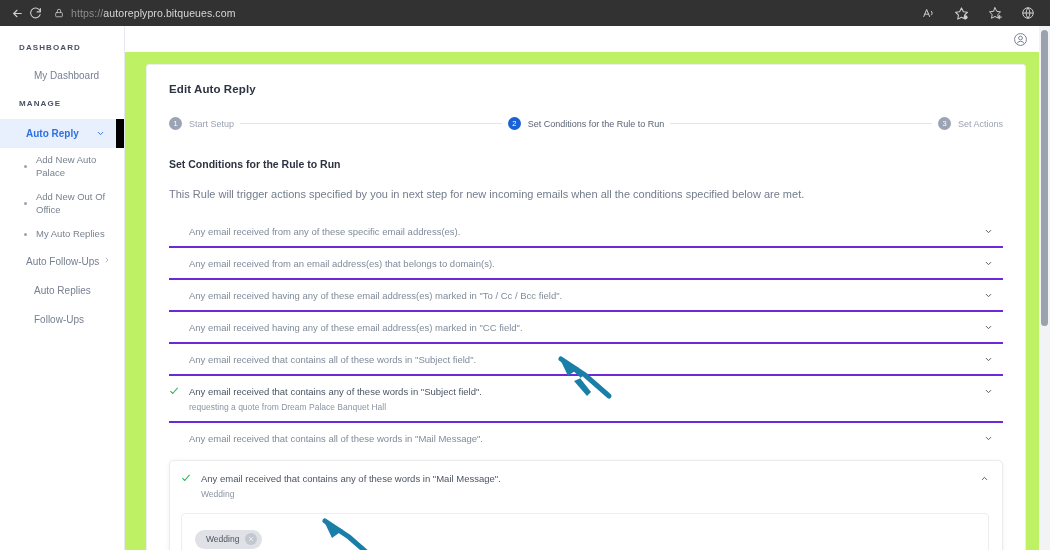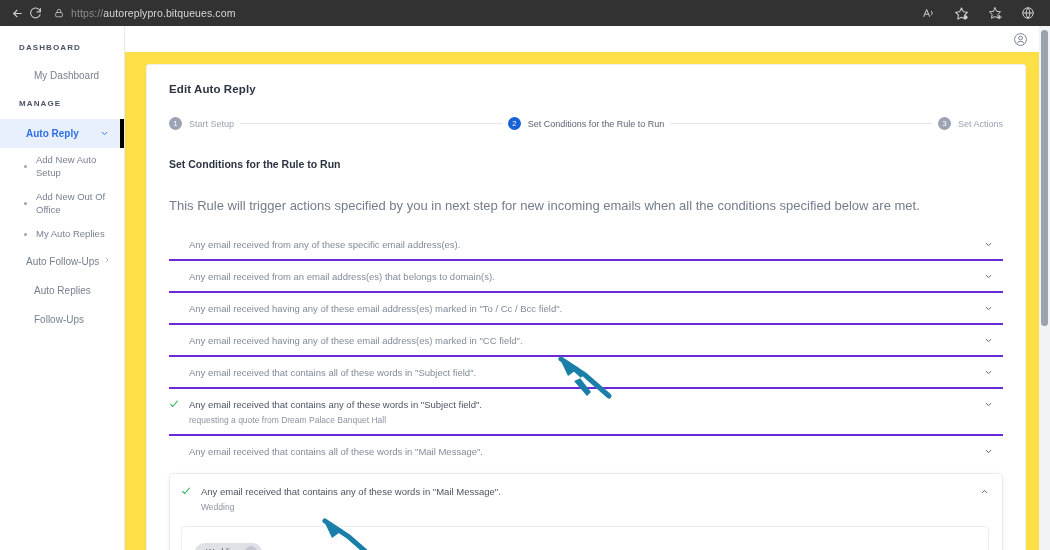--- a/index.html
+++ b/index.html
@@ -73,21 +73,21 @@
     font-size: 10px;
     color: #76808f;
     padding: 9px 0 9px 34px;
     cursor: pointer;
   }
   .side-item-active {
     display: flex;
     align-items: center;
     justify-content: space-between;
     background: #e8effd;
-    border-right: 4px solid #000000;
+    border-right: 8px solid #000000;
     padding: 9px 11px 9px 26px;
     margin-top: 2px;
     cursor: pointer;
   }
   .side-item-active .lbl {
     font-size: 10px;
     font-weight: bold;
     color: #2f6fe4;
   }
   .side-item-active .chev { color: #2f6fe4; display: flex; }
@@ -109,21 +109,21 @@
     justify-content: space-between;
     padding: 9px 13px 9px 26px;
     cursor: pointer;
   }
   .side-row .t { font-size: 10px; color: #76808f; }
   .side-row .arr { font-size: 9px; color: #9aa3b2; }
 
   
   .main {
     flex: 1 1 auto;
-    background: #fde047;
+    background: #bef264;
     position: relative;
     overflow: hidden;
   }
   .topbar {
     height: 26px;
     background: #ffffff;
     display: flex;
     align-items: center;
     justify-content: flex-end;
     padding-right: 22px;
@@ -167,23 +167,23 @@
   .step-line { flex: 1 1 auto; height: 1px; background: #e2e5ea; margin: 0 6px; }
 
   
   .sec-title {
     font-size: 10.5px;
     font-weight: bold;
     color: #2c3442;
     margin-top: 28px;
   }
   .sec-desc {
-    font-size: 13px;
+    font-size: 11px;
     color: #737d8c;
-    margin-top: 28px;
+    margin-top: 18px;
   }
 
   
   .cond-list { margin-top: 16px; }
   .cond-row {
     display: flex;
     align-items: flex-start;
     border-top: 2px solid #6d28d9;
     padding: 9px 10px 8px 0;
     cursor: pointer;
@@ -339,21 +339,21 @@
       <span class="lbl">Auto Reply</span>
       <span class="chev">
         <svg width="9" height="9" viewBox="0 0 24 24" fill="none" stroke="currentColor" stroke-width="2.6" stroke-linecap="round" stroke-linejoin="round">
             <polyline points="6 9 12 15 18 9"></polyline>
           </svg>
       </span>
     </div>
 
     <div class="sub-link">
       <span class="bullet"></span>
-      <span class="t">Add New Auto Setup</span>
+      <span class="t">Add New Auto Palace</span>
     </div>
     <div class="sub-link">
       <span class="bullet"></span>
       <span class="t">Add New Out Of Office</span>
     </div>
     <div class="sub-link">
       <span class="bullet"></span>
       <span class="t">My Auto Replies</span>
     </div>
 

